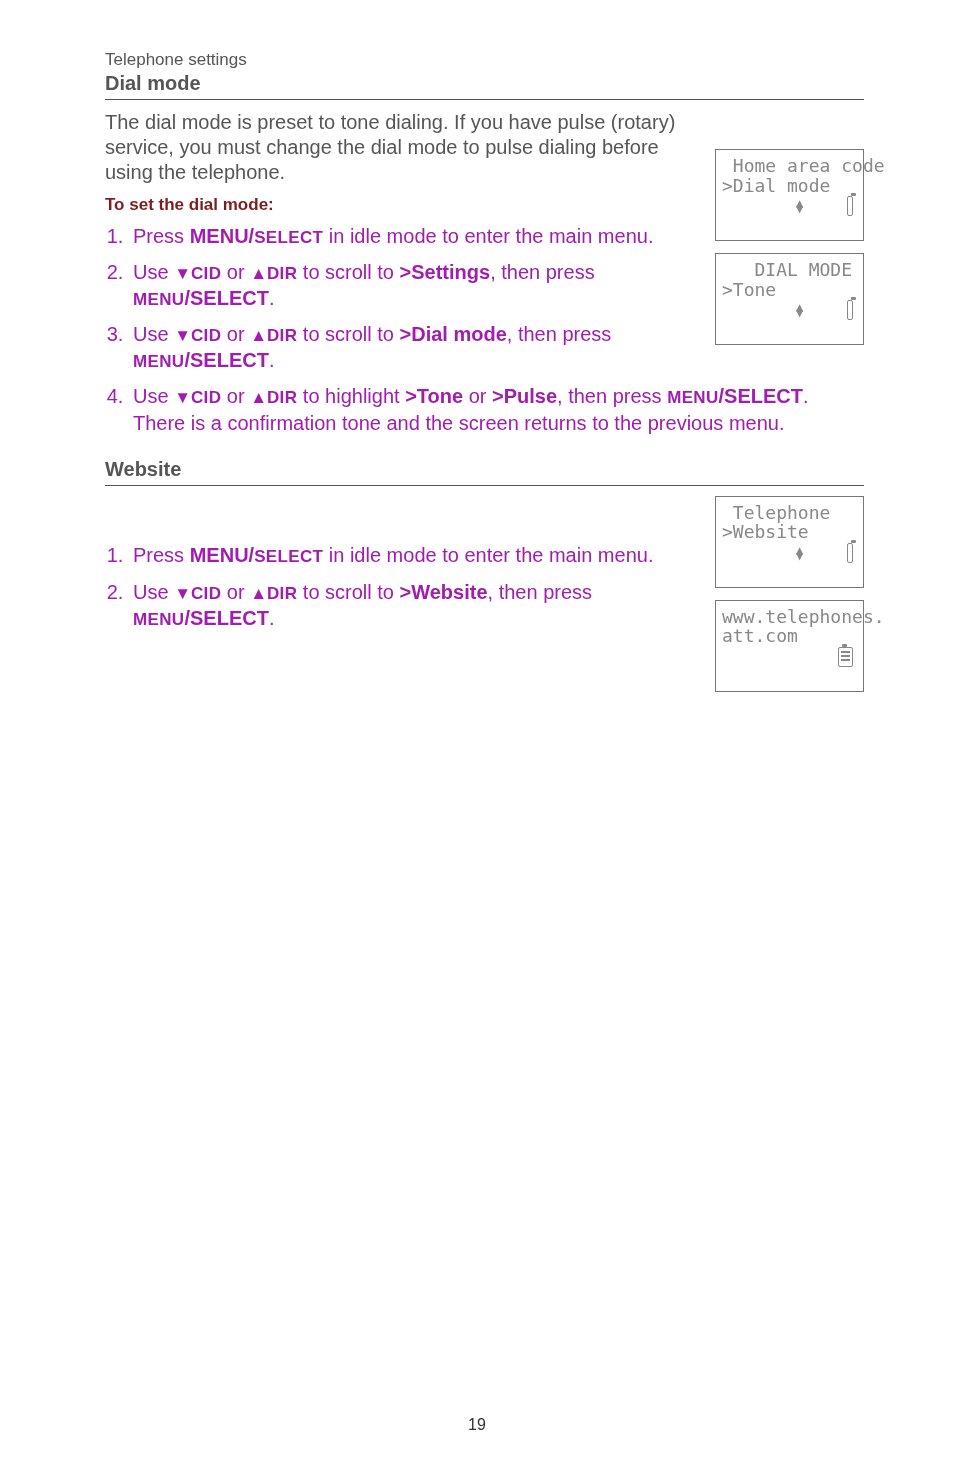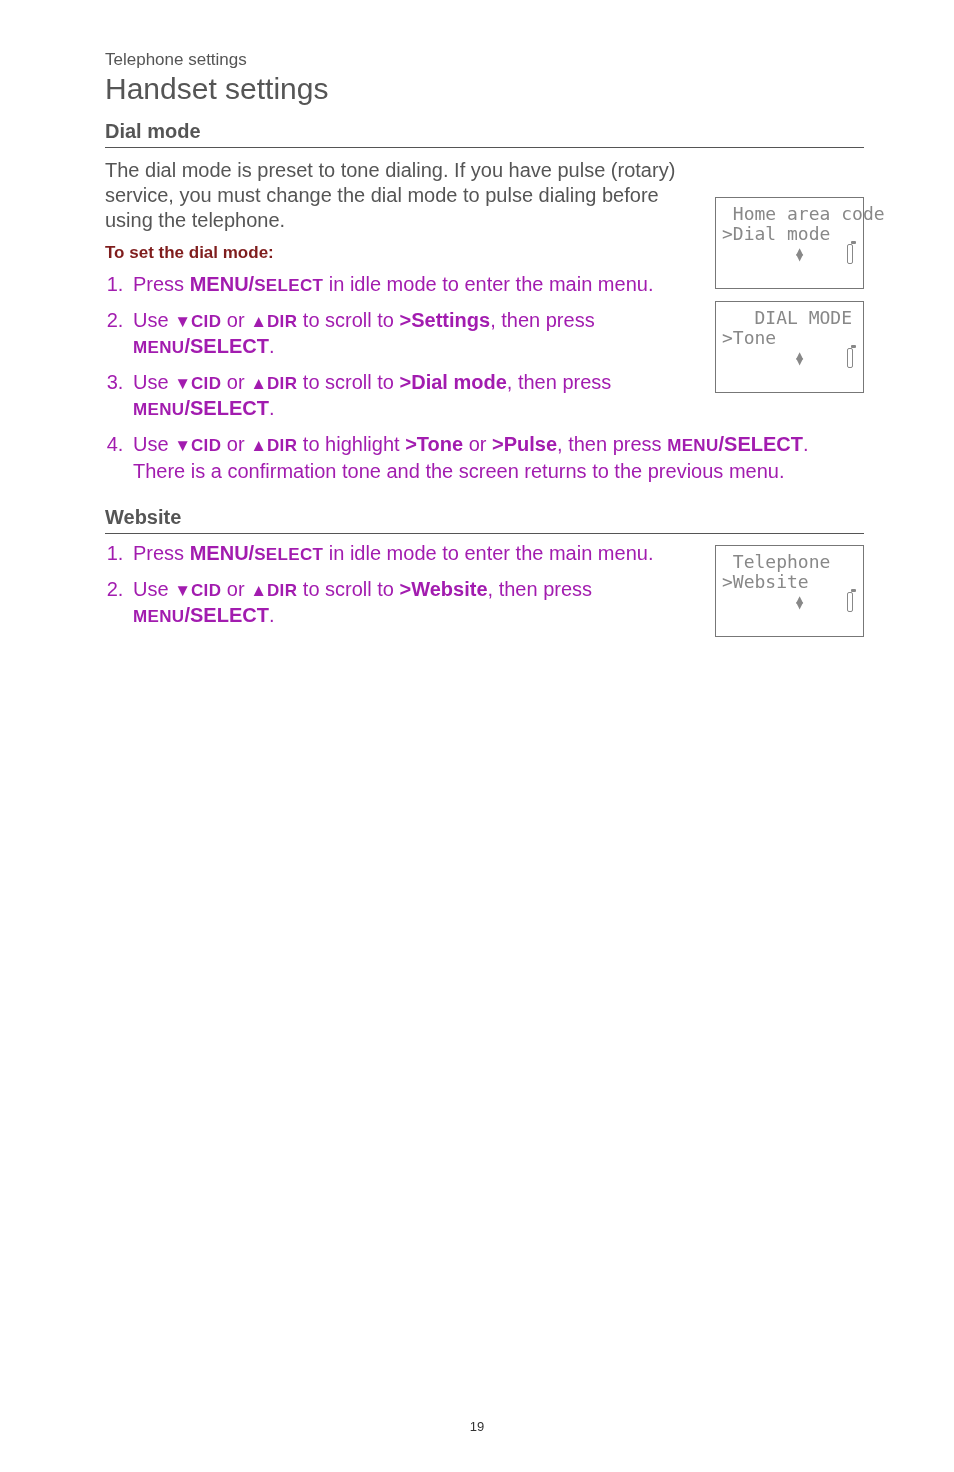--- a/index.html
+++ b/index.html
@@ -139,31 +139,30 @@
     border-top: 2px solid #888;
     box-shadow: 0 4px 0 #888, 0 8px 0 #888;
     top: 3px;
   }
   .website-block { margin-top: 22px; }
   .pagenum {
     position: absolute;
     bottom: 38px;
     left: 0; right: 0;
     text-align: center;
-    font-size: 13px;
+    font-size: 16px;
     color: #333;
   }
 </style>
 </head>
 <body>
 
 <div class="page">
 
   <div class="breadcrumb">Telephone settings</div>
-  <h1 class="section-title">Handset settings</h1>
 
   <div class="subhead">Dial mode</div>
   <hr class="rule">
 
   <div class="content-row">
     <div class="content-col">
       <p class="body">The dial mode is preset to tone dialing. If you have pulse (rotary) service, you must change the dial mode to pulse dialing before using the telephone.</p>
       <p class="sub">To set the dial mode:</p>
 
       <ol>
@@ -232,19 +231,26 @@
           <div class="line1"> Telephone</div>
           <div class="line2">&gt;Website</div>
           <div class="lcd-icons dual">
             <span class="updown">
                 <span>▲</span>
                 <span>▼</span>
               </span>
             <span class="batt"></span>
           </div>
         </div>
+        <div class="lcd">
+          <div class="line1">www.telephones.</div>
+          <div class="line2">att.com</div>
+          <div class="lcd-icons">
+            <span class="batt"></span>
+          </div>
+        </div>
       </div>
     </div>
   </div>
 
 </div>
 
 <div class="pagenum">19</div>
 
 </body></html>

